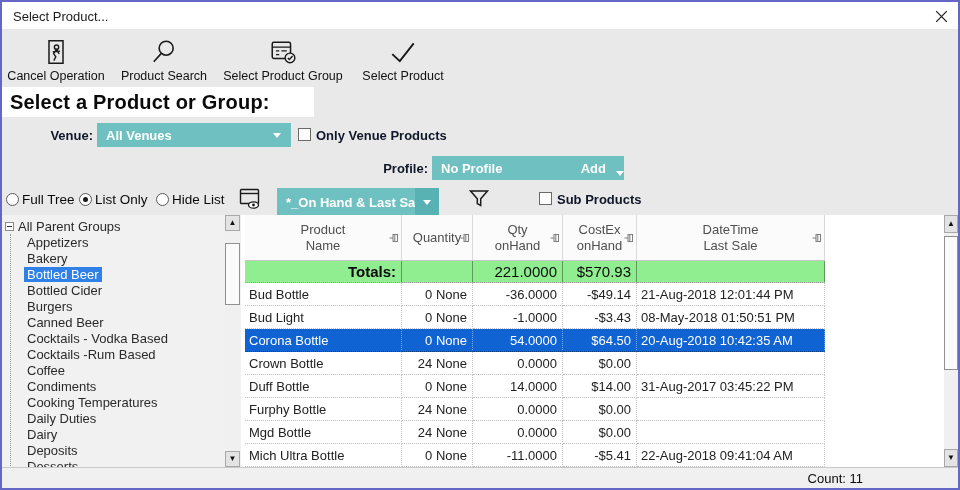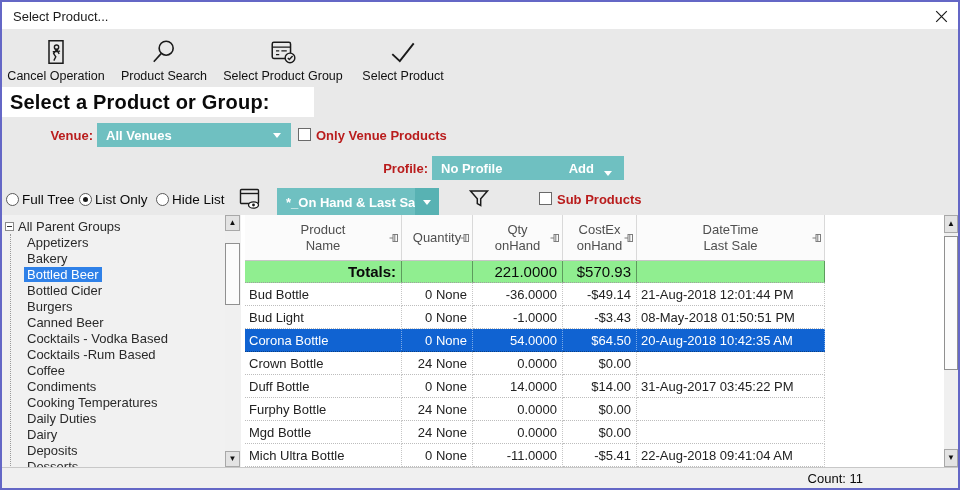--- a/index.html
+++ b/index.html
@@ -24,31 +24,31 @@
   .tool-btn .tlabel { font-size:12.5px; color:#111; white-space:nowrap; }
   .tb1{width:96px}.tb2{width:92px}.tb3{width:94px}.tb4{width:118px}
 
   
   .heading-strip { position:absolute; top:85px; left:0; right:0; height:30px; background:var(--panel-gray,#e9e9e9); }
   .heading-label { position:absolute; left:0; top:0; bottom:0; width:312px; background:#fff; display:flex; align-items:center; padding-left:8px; }
   .heading-label span { font-size:20px; font-weight:700; color:#0a0a0a; letter-spacing:.2px; white-space:nowrap; }
 
   
   .controls { position:absolute; top:115px; left:0; right:0; height:98px; background:var(--panel-gray,#e9e9e9); }
-  .lbl { font-size:13px; font-weight:700; color:#b91c1c; }
+  .lbl { font-size:13px; font-weight:700; color:#0f172a; }
   .venue-lbl  { position:absolute; left:0;   top:11px; width:91px;  text-align:right; }
   .profile-lbl{ position:absolute; left:330px; top:44px; width:96px; text-align:right; }
 
   .combo { background:var(--accent-teal,#6fc0c1); color:#fff; font-weight:700; font-size:13px; display:flex; align-items:center; cursor:default; }
   .combo .cval { padding-left:9px; flex:1; white-space:nowrap; overflow:hidden; }
   .arr-dn { width:0; height:0; border-left:4px solid transparent; border-right:4px solid transparent; border-top:5px solid #fff; }
   .venue-combo   { position:absolute; left:95px;  top:6px;  width:194px; height:24px; }
   .venue-combo .arr-dn { margin-right:10px; }
   .profile-combo { position:absolute; left:430px; top:39px; width:192px; height:24px; }
-  .profile-combo .addpart { display:flex; align-items:flex-end; gap:10px; padding-right:12px; }
+  .profile-combo .addpart { display:flex; align-items:flex-end; gap:10px; }
   .preset-combo  { position:absolute; left:275px; top:71px; width:162px; height:28px; }
   .preset-combo .arrbox { width:24px; height:100%; background:var(--accent-teal-dark,#5bb3b4); display:flex; align-items:center; justify-content:center; }
 
   .checkbox { width:13px; height:13px; background:#fff; border:1px solid #6a6a6a; display:inline-block; }
   .venue-chk { position:absolute; left:296px; top:11px; }
   .venue-chk-lbl { position:absolute; left:314px; top:11px; white-space:nowrap; }
   .sub-chk { position:absolute; left:537px; top:75px; }
   .sub-chk-lbl { position:absolute; left:555px; top:75px; white-space:nowrap; }
 
   .radio-group { position:absolute; top:75px; display:flex; align-items:center; gap:3px; }

